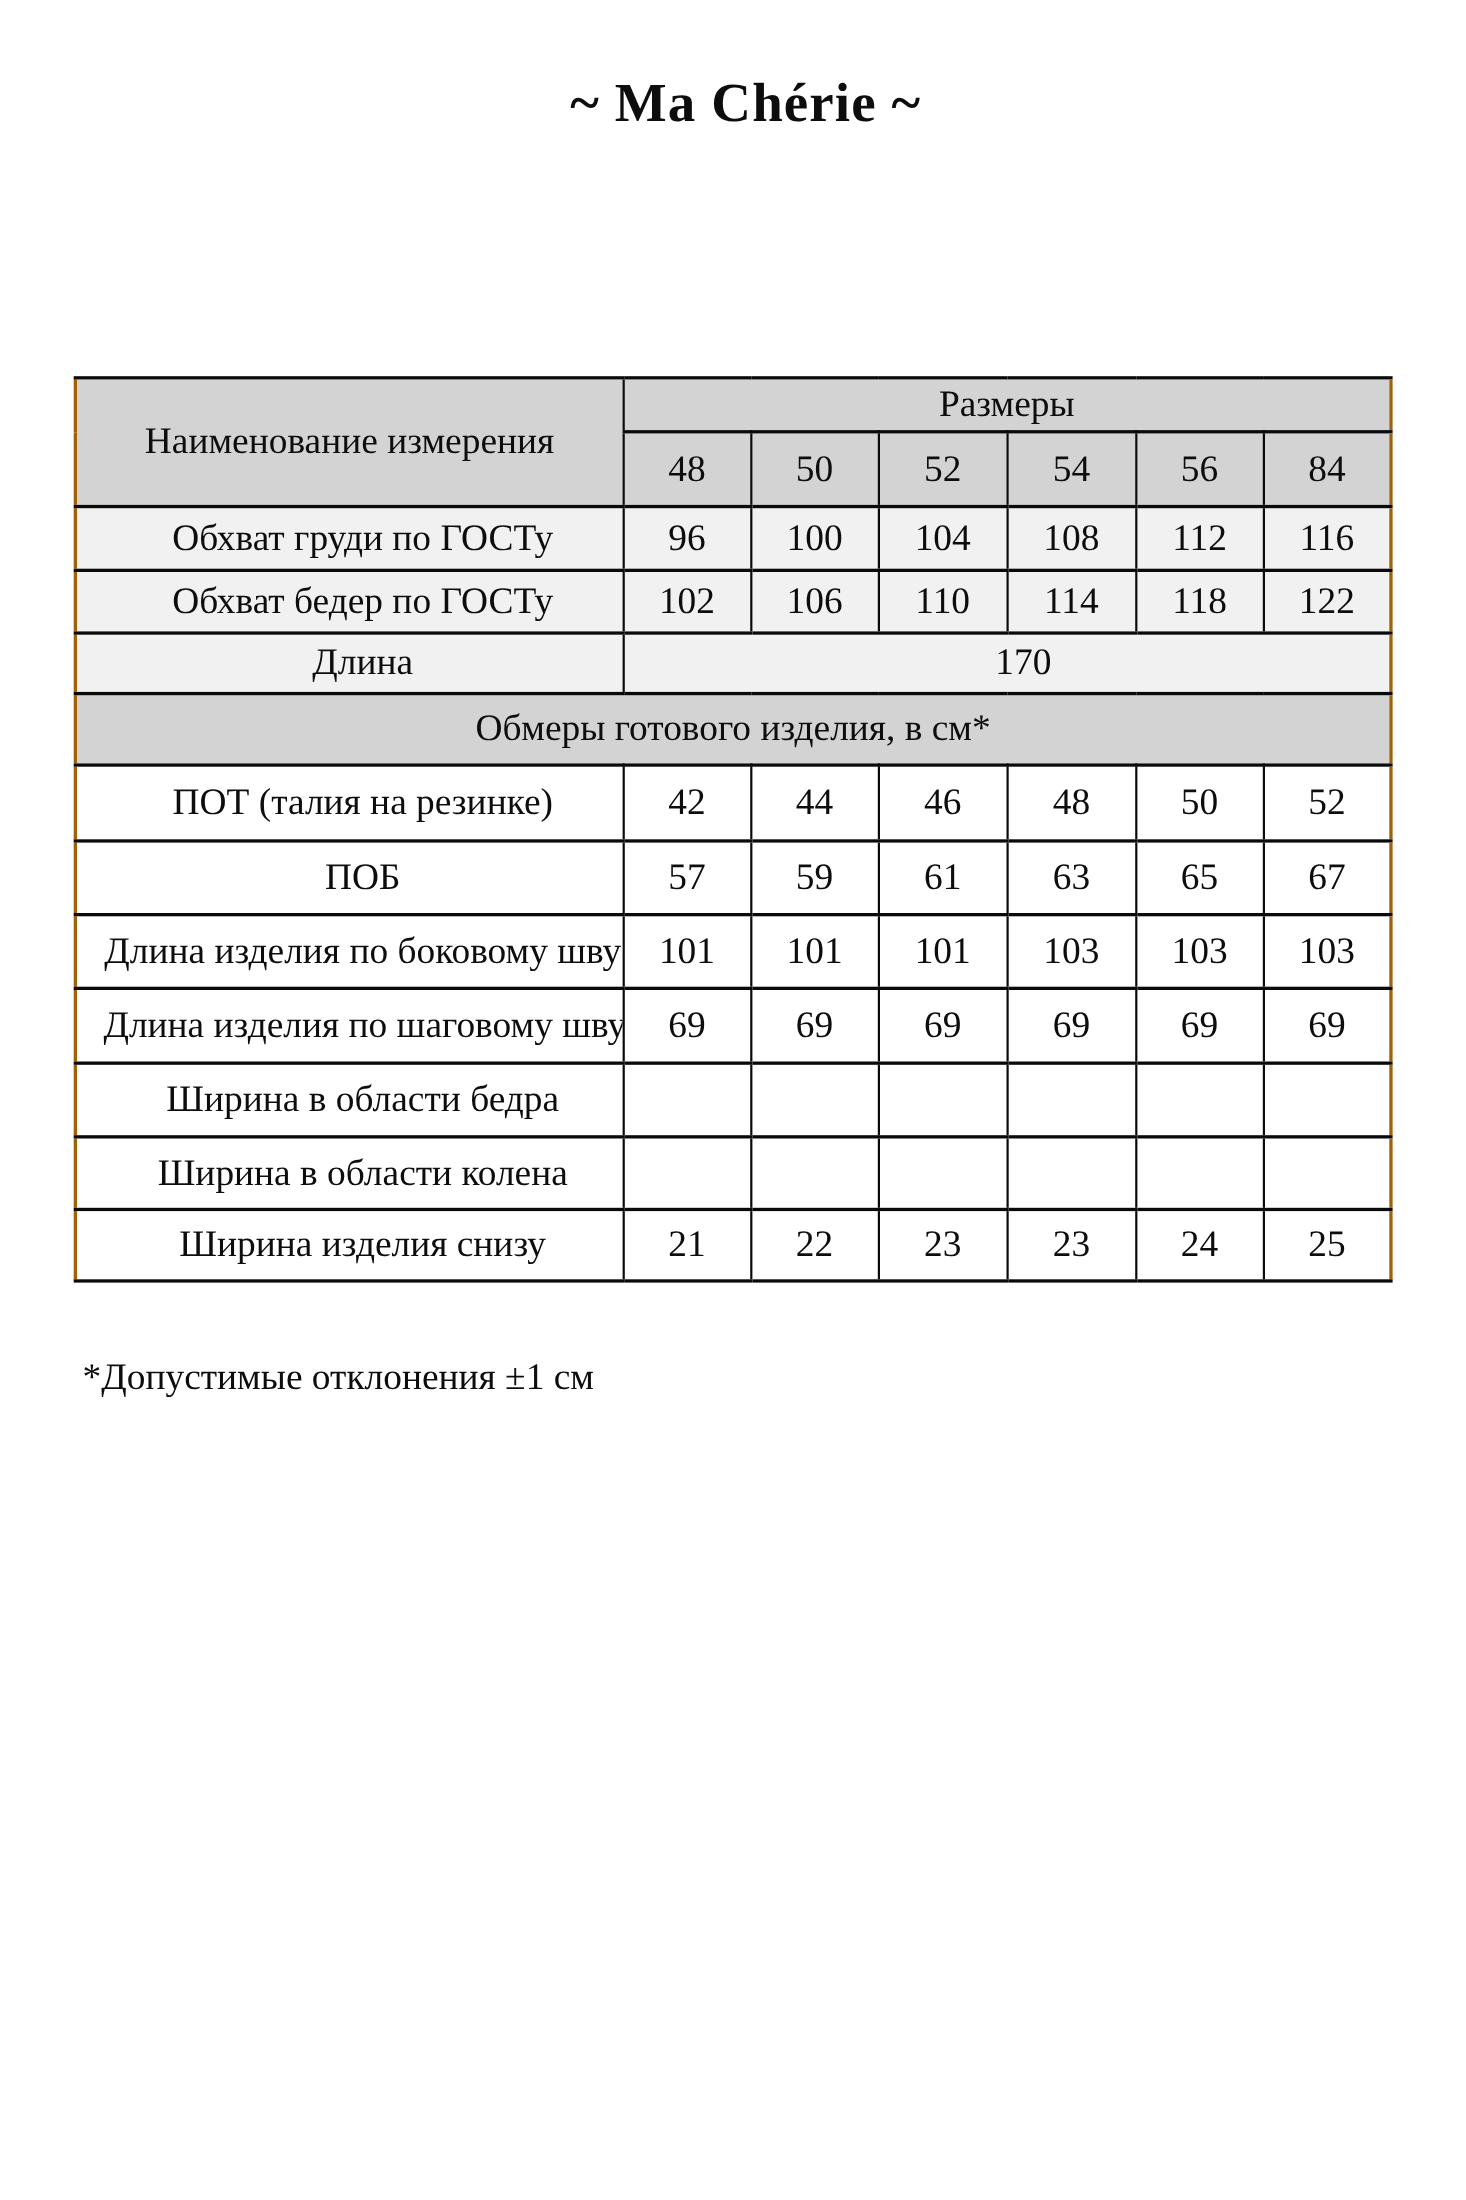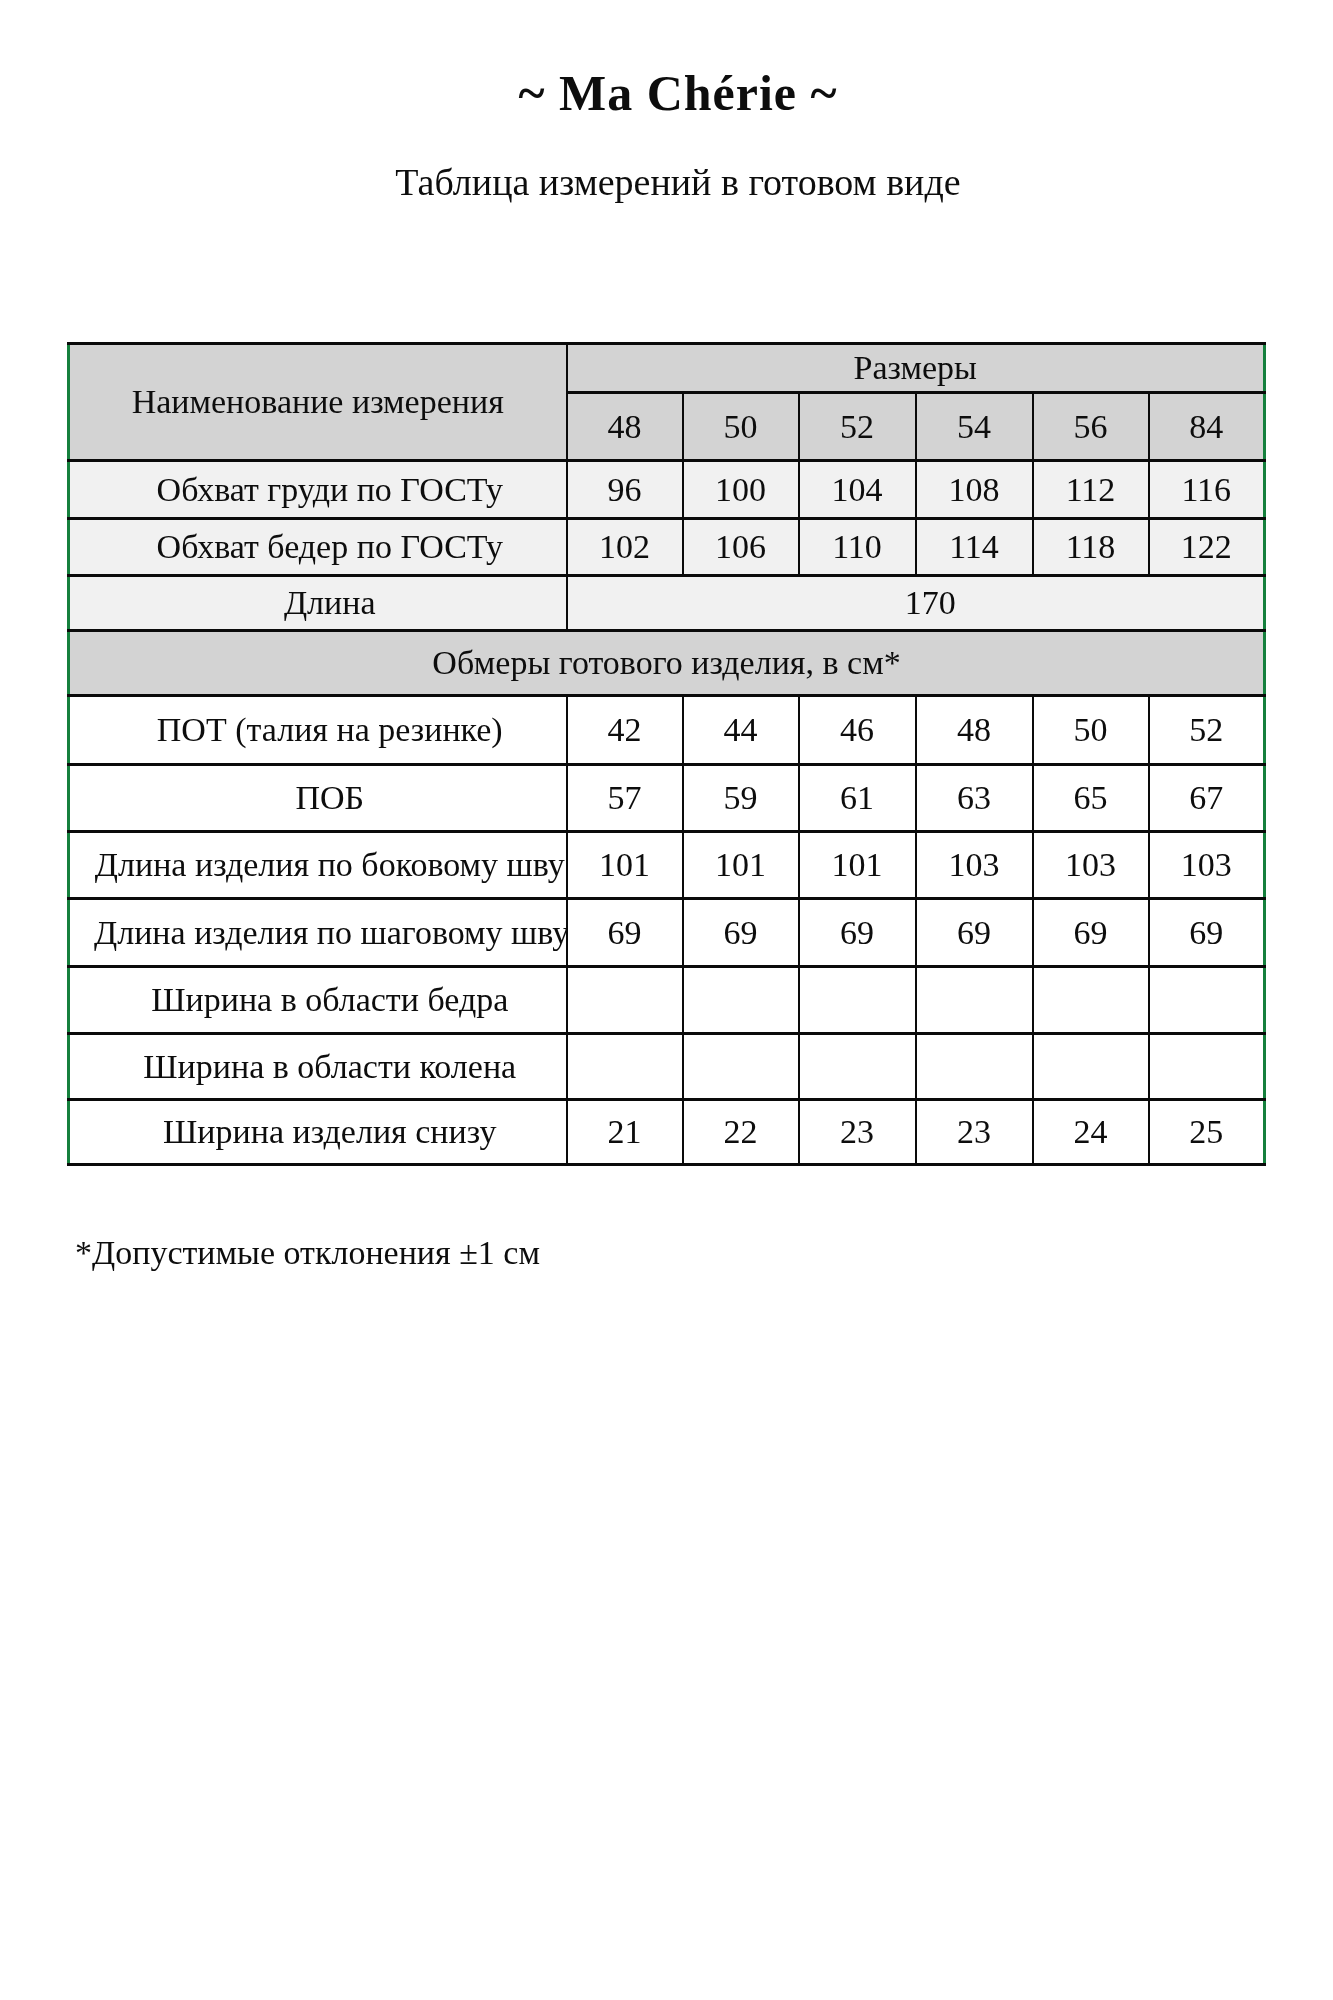--- a/index.html
+++ b/index.html
@@ -55,21 +55,21 @@
     border: 2px solid #0a0a0a;
     border-top-width: 3px;
     border-bottom-width: 3px;
     font-size: 34px;
     font-weight: normal;
     text-align: center;
     vertical-align: middle;
     overflow: hidden;
     white-space: nowrap;
   }
-  table.size-table { border: 3px solid #15803d; }
+  table.size-table { border: 3px solid #a16207; }
   .hdr { background: #d3d3d3; font-weight: bold; }
   .name-hdr { font-size: 36px; }
   .sizes-hdr { font-size: 37px; }
   .size-num { font-size: 45px; }
   .light { background: #f1f1f1; }
   .white { background: #ffffff; }
   td.label-cell {
     text-align: left;
     padding-left: 24px;
   }
@@ -87,21 +87,20 @@
     line-height: 1;
   }
 </style>
 </head>
 <body>
 
 <div class="page">
 
   <div class="headings" style="height:300px;">
     <div class="brand-title">~ Ma Chérie ~</div>
-    <div class="doc-subtitle">Таблица измерений в готовом виде</div>
   </div>
 
   <table class="size-table">
     <colgroup>
       <col style="width:498px">
       <col style="width:116px">
         <col style="width:116px">
         <col style="width:117px">
       <col style="width:117px">
         <col style="width:116px">

